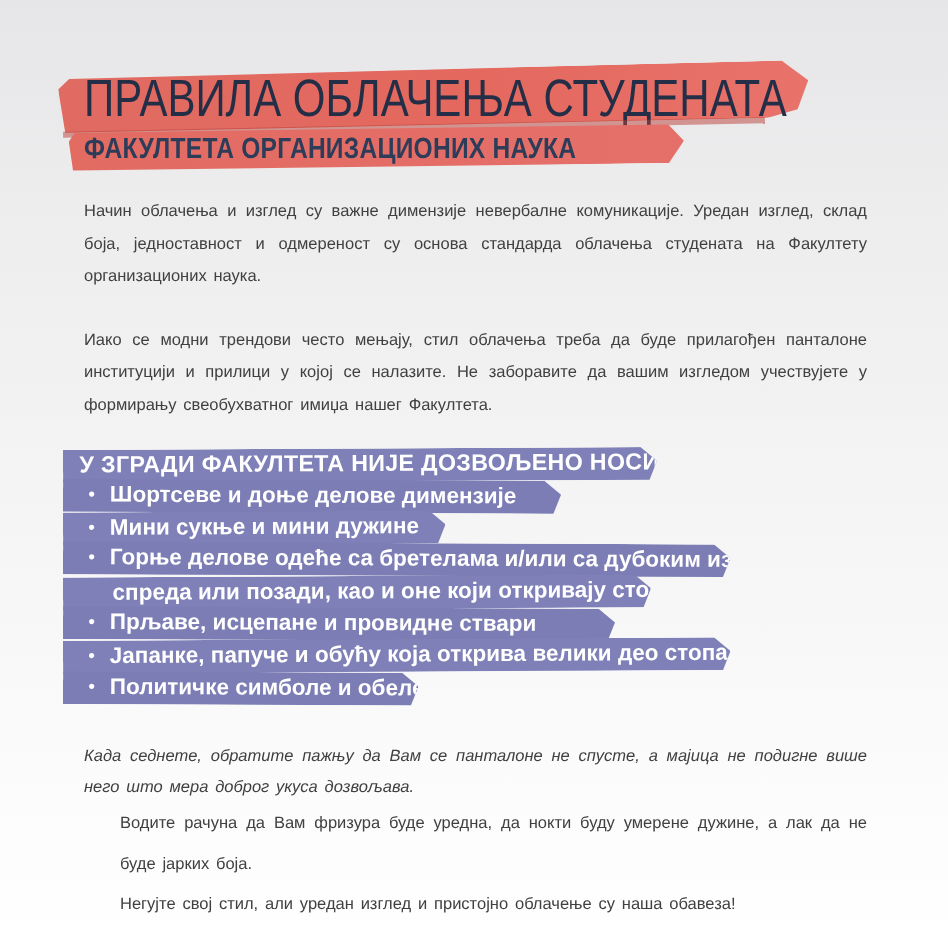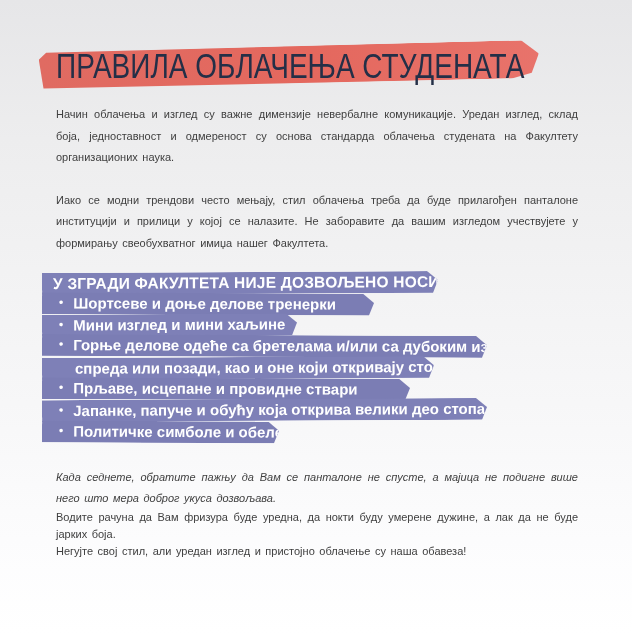--- a/index.html
+++ b/index.html
@@ -44,21 +44,21 @@
     color:#2d3c58; letter-spacing:0.2px;
     transform:scaleX(0.84); transform-origin:left center;
   }
 
   
   .para {
     margin:21px 0 0 0; font-size:11px; line-height:21.6px;
     color:#404040; text-align:justify; word-spacing:1.5px;
   }
   .para.first { margin-top:17px; }
-  .para.tight { margin-top:0; line-height:17px; }
+  .para.tight { margin-top:0; line-height:27px;margin-left:24px; }
   .para.after-list { margin-top:25px; line-height:21px;font-style:italic; }
 
   
   .prohibited { margin:17px 0 0 -14px; }
   .band {
     position:relative; box-sizing:border-box;
     background:#7d7fb6; color:#ffffff;
     height:21.8px; line-height:21.8px; font-size:15px; font-weight:700;
     display:flex; align-items:center; white-space:nowrap;
     clip-path:polygon(0 0,calc(100% - 11px) 0,100% 42%,calc(100% - 5px) 100%,0 100%);
@@ -76,35 +76,40 @@
 </head>
 <body>
 
 <div class="page">
   <div class="content">
 
     <div class="title-wrap">
       <div class="red-band-1"></div>
       <h1 class="page-title">ПРАВИЛА ОБЛАЧЕЊА СТУДЕНАТА</h1>
     </div>
+    <div class="subtitle-wrap">
+      <div class="red-seam"></div>
+      <div class="red-band-2"></div>
+      <h2 class="page-subtitle">ФАКУЛТЕТА ОРГАНИЗАЦИОНИХ НАУКА</h2>
+    </div>
 
     <p class="para first">Начин облачења и изглед су важне димензије невербалне комуникације. Уредан изглед, склад боја, једноставност и одмереност су основа стандарда облачења студената на Факултету организационих наука.</p>
     <p class="para">Иако се модни трендови често мењају, стил облачења треба да буде прилагођен панталоне институцији и прилици у којој се налазите. Не заборавите да вашим изгледом учествујете у формирању свеобухватног имиџа нашег Факултета.</p>
 
     <div class="prohibited">
       <div class="band header">
         <span>У ЗГРАДИ ФАКУЛТЕТА НИЈЕ ДОЗВОЉЕНО НОСИТИ:</span>
       </div>
       <div class="band w0">
         <span class="bullet">•</span>
-        <span>Шортсеве и доње делове тренерки</span>
+        <span>Шортсеве и доње делове димензије</span>
       </div>
       <div class="band w1">
         <span class="bullet">•</span>
-        <span>Мини изглед и мини хаљине</span>
+        <span>Мини сукње и мини дужине</span>
       </div>
       <div class="band w2">
         <span class="bullet">•</span>
         <span>Горње делове одеће са бретелама и/или са дубоким изрезом</span>
       </div>
       <div class="band w3 cont">
         <span>спреда или позади, као и оне који откривају стомак</span>
       </div>
       <div class="band w4">
         <span class="bullet">•</span>

